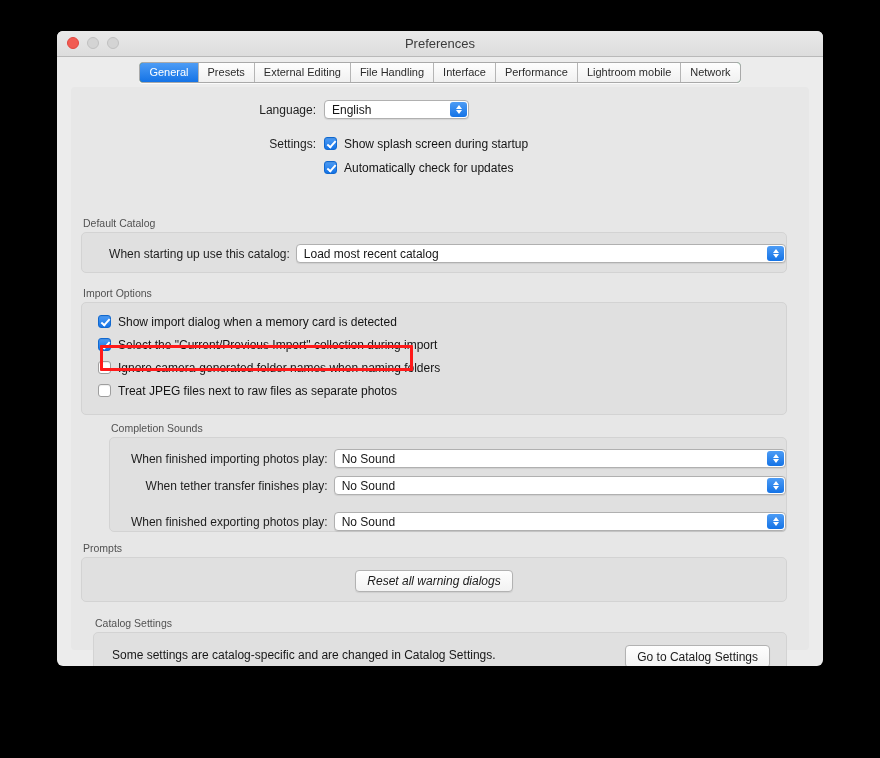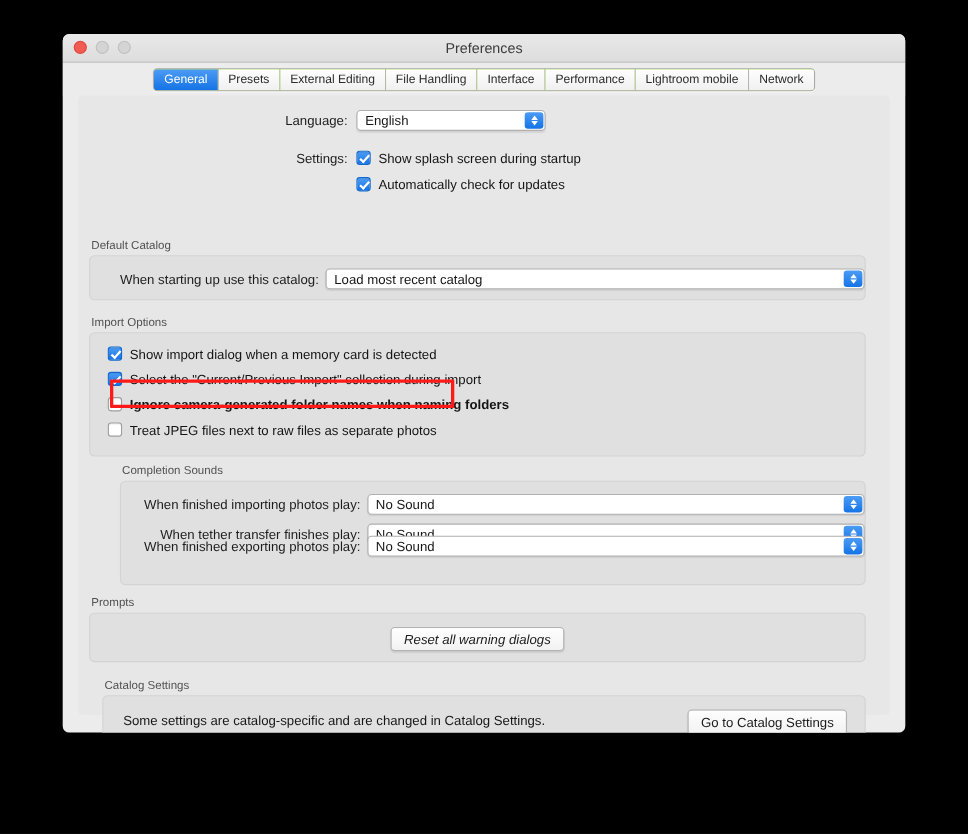--- a/index.html
+++ b/index.html
@@ -69,21 +69,21 @@
     display: flex;
     align-items: center;
     justify-content: center;
   }
   .tabs {
     display: flex;
     border: 1px solid #a9a9a9;
     border-radius: 4px;
     overflow: hidden;
     height: 19px;
-    background: #bef264;
+    background: #15803d;
     box-shadow: 0 1px 0 rgba(255,255,255,0.8);
   }
   .tab {
     font-size: 11px;
     color: #2b2b2b;
     line-height: 19px;
     padding: 0 9px;
     border-right: 1px solid #b5b5b5;
     background: linear-gradient(to bottom, #fefefe 0%, #f0f0f0 100%);
     white-space: nowrap;
@@ -270,21 +270,21 @@
         <div class="tab">Performance</div>
         <div class="tab">Lightroom mobile</div>
         <div class="tab">Network</div>
       </div>
     </div>
 
     <div class="body">
 
       <div class="toprow" style="position:absolute; left:0; top:13px; width:100%;">
         <div class="label-right" style="width:245px;">Language:</div>
-        <div class="popup" style="width:172px; margin-left:8px;">
+        <div class="popup" style="width:145px; margin-left:8px;">
           <span>English</span>
           <span class="stepper">
             <span class="chev up"></span>
               <span class="chev down"></span>
           </span>
         </div>
       </div>
 
       <div class="toprow" style="position:absolute; left:0; top:48px; width:100%;">
         <div class="label-right" style="width:245px;">Settings:</div>
@@ -322,21 +322,21 @@
         <div class="group-title">Import Options</div>
         <div class="group-panel" style="height:113px;">
           <div class="cbrow" style="position:absolute; left:16px; top:10px;">
             <span class="cbox checked"></span>
             <span>Show import dialog when a memory card is detected</span>
           </div>
           <div class="cbrow" style="position:absolute; left:16px; top:33px;">
             <span class="cbox checked"></span>
             <span>Select the "Current/Previous Import" collection during import</span>
           </div>
-          <div class="cbrow" style="position:absolute; left:16px; top:56px;font-weight:bold;">
+          <div class="cbrow" style="position:absolute; left:16px; top:56px;">
             <span class="cbox"></span>
             <span>Ignore camera-generated folder names when naming folders</span>
           </div>
           <div class="cbrow" style="position:absolute; left:16px; top:79px;align-items:center;">
             <span class="cbox"></span>
             <span>Treat JPEG files next to raw files as separate photos</span>
           </div>
         </div>
       </div>
 
@@ -359,21 +359,21 @@
             <div class="label-right" style="width:219px;">When tether transfer finishes play:</div>
             <div class="popup" style="width:455px; margin-left:6px;">
               <span>No Sound</span>
               <span class="stepper">
                 <span class="chev up"></span>
                   <span class="chev down"></span>
               </span>
             </div>
           </div>
 
-          <div style="position:absolute; left:0; top:49px; width:100%; display:flex; align-items:center;">
+          <div style="position:absolute; left:0; top:74px; width:100%; display:flex; align-items:center;">
             <div class="label-right" style="width:219px;">When finished exporting photos play:</div>
             <div class="popup" style="width:455px; margin-left:6px;">
               <span>No Sound</span>
               <span class="stepper">
                 <span class="chev up"></span>
                   <span class="chev down"></span>
               </span>
             </div>
           </div>
 

